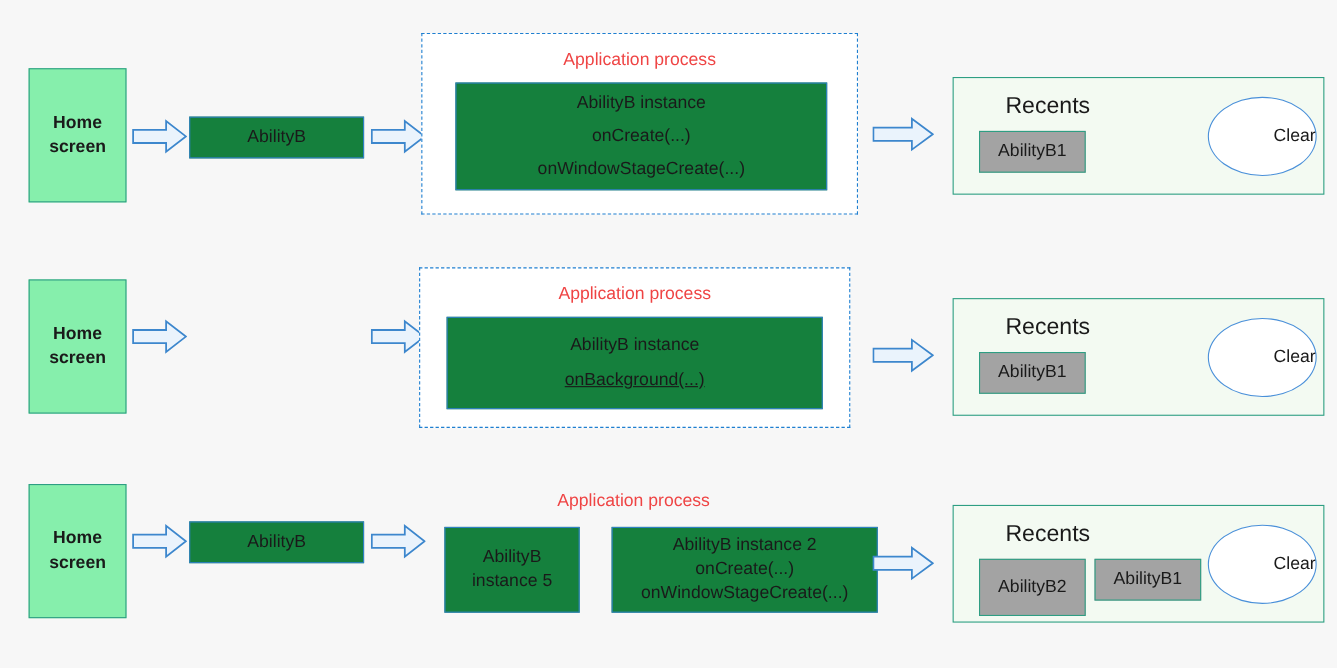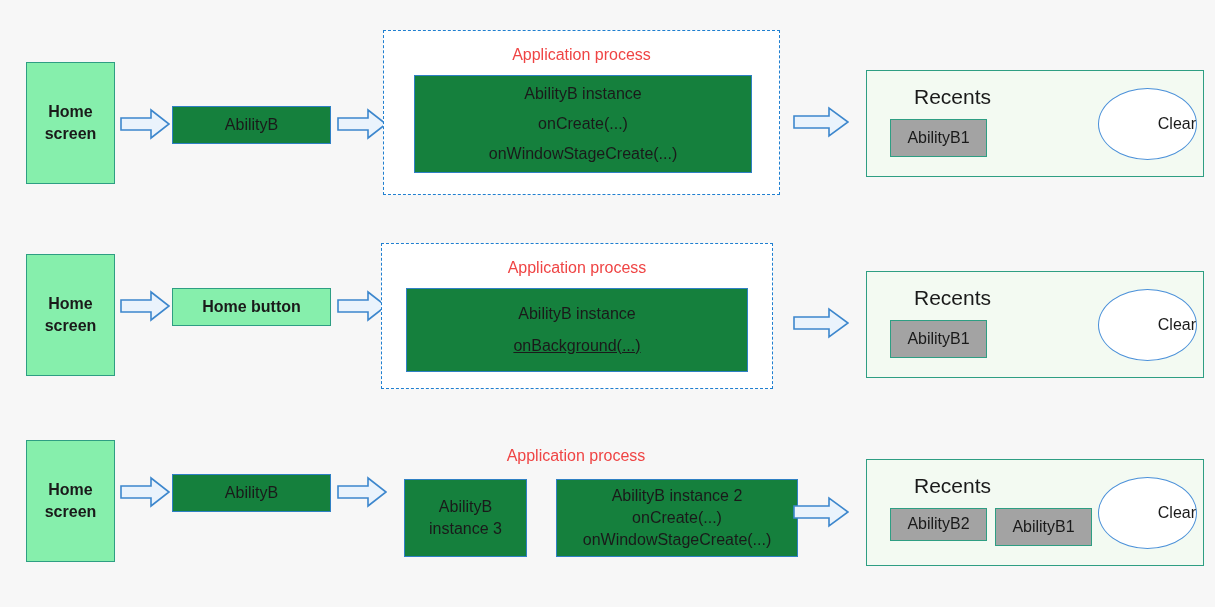--- a/index.html
+++ b/index.html
@@ -162,23 +162,20 @@
     <span class="line-1">Home</span>
     <span class="line-2">screen</span>
   </div>
 
   <div class="arrow" style="left:120px; top:290px;">
     <svg width="50" height="32" viewBox="0 0 50 32">
       <path d="M1 10 L31 10 L31 2 L49 16 L31 30 L31 22 L1 22 Z" fill="#eaf3fc" stroke="#3d87cd" stroke-width="1.6" stroke-linejoin="miter"></path>
     </svg>
   </div>
 
-  <div class="node box-green" style="left:172px; top:288px; width:159px; height:38px;">
-    <span>Home button</span>
-  </div>
 
   <div class="arrow" style="left:337px; top:290px;">
     <svg width="50" height="32" viewBox="0 0 50 32">
       <path d="M1 10 L31 10 L31 2 L49 16 L31 30 L31 22 L1 22 Z" fill="#eaf3fc" stroke="#3d87cd" stroke-width="1.6" stroke-linejoin="miter"></path>
     </svg>
   </div>
 
   <div class="node proc-dashed" style="left:381px; top:243px; width:392px; height:146px;">
     <div class="proc-title" style="top:13px;">Application process</div>
     <div class="node box-blue" style="left:24px; top:44px; width:342px; height:84px; position:absolute;">
@@ -221,38 +218,38 @@
   <div class="arrow" style="left:337px; top:476px;">
     <svg width="50" height="32" viewBox="0 0 50 32">
       <path d="M1 10 L31 10 L31 2 L49 16 L31 30 L31 22 L1 22 Z" fill="#eaf3fc" stroke="#3d87cd" stroke-width="1.6" stroke-linejoin="miter"></path>
     </svg>
   </div>
 
   <div class="node proc-plain" style="left:396px; top:440px; width:360px; height:122px;">
     <div class="proc-title" style="top:5px;">Application process</div>
     <div class="node box-blue" style="left:8px; top:39px; width:123px; height:78px; position:absolute;">
       <span class="line-1">AbilityB</span>
-      <span class="line-2">instance 3</span>
+      <span class="line-2">instance 5</span>
     </div>
     <div class="node box-blue" style="left:160px; top:39px; width:242px; height:78px; position:absolute;">
       <span class="line-1">AbilityB instance 2</span>
       <span class="line-2">onCreate(...)</span>
       <span class="line-3">onWindowStageCreate(...)</span>
     </div>
   </div>
 
   <div class="arrow" style="left:793px; top:496px;">
     <svg width="56" height="32" viewBox="0 0 56 32">
       <path d="M1 10 L36 10 L36 2 L55 16 L36 30 L36 22 L1 22 Z" fill="#eaf3fc" stroke="#3d87cd" stroke-width="1.6" stroke-linejoin="miter"></path>
     </svg>
   </div>
 
   <div class="recents-panel" style="left:866px; top:459px; width:338px; height:107px;">
     <div class="recents-title" style="left:47px; top:14px;">Recents</div>
-    <div class="node box-green-white" style="left:23px; top:48px; width:97px; height:33px;">
+    <div class="node box-green-white" style="left:23px; top:48px; width:97px; height:52px;">
       <span>AbilityB2</span>
     </div>
     <div class="node box-green-white" style="left:128px; top:48px; width:97px; height:38px;">
       <span>AbilityB1</span>
     </div>
     <div class="clear-ellipse" style="left:231px; top:17px; width:99px; height:72px;">
       <span>Clear</span>
     </div>
   </div>
 

